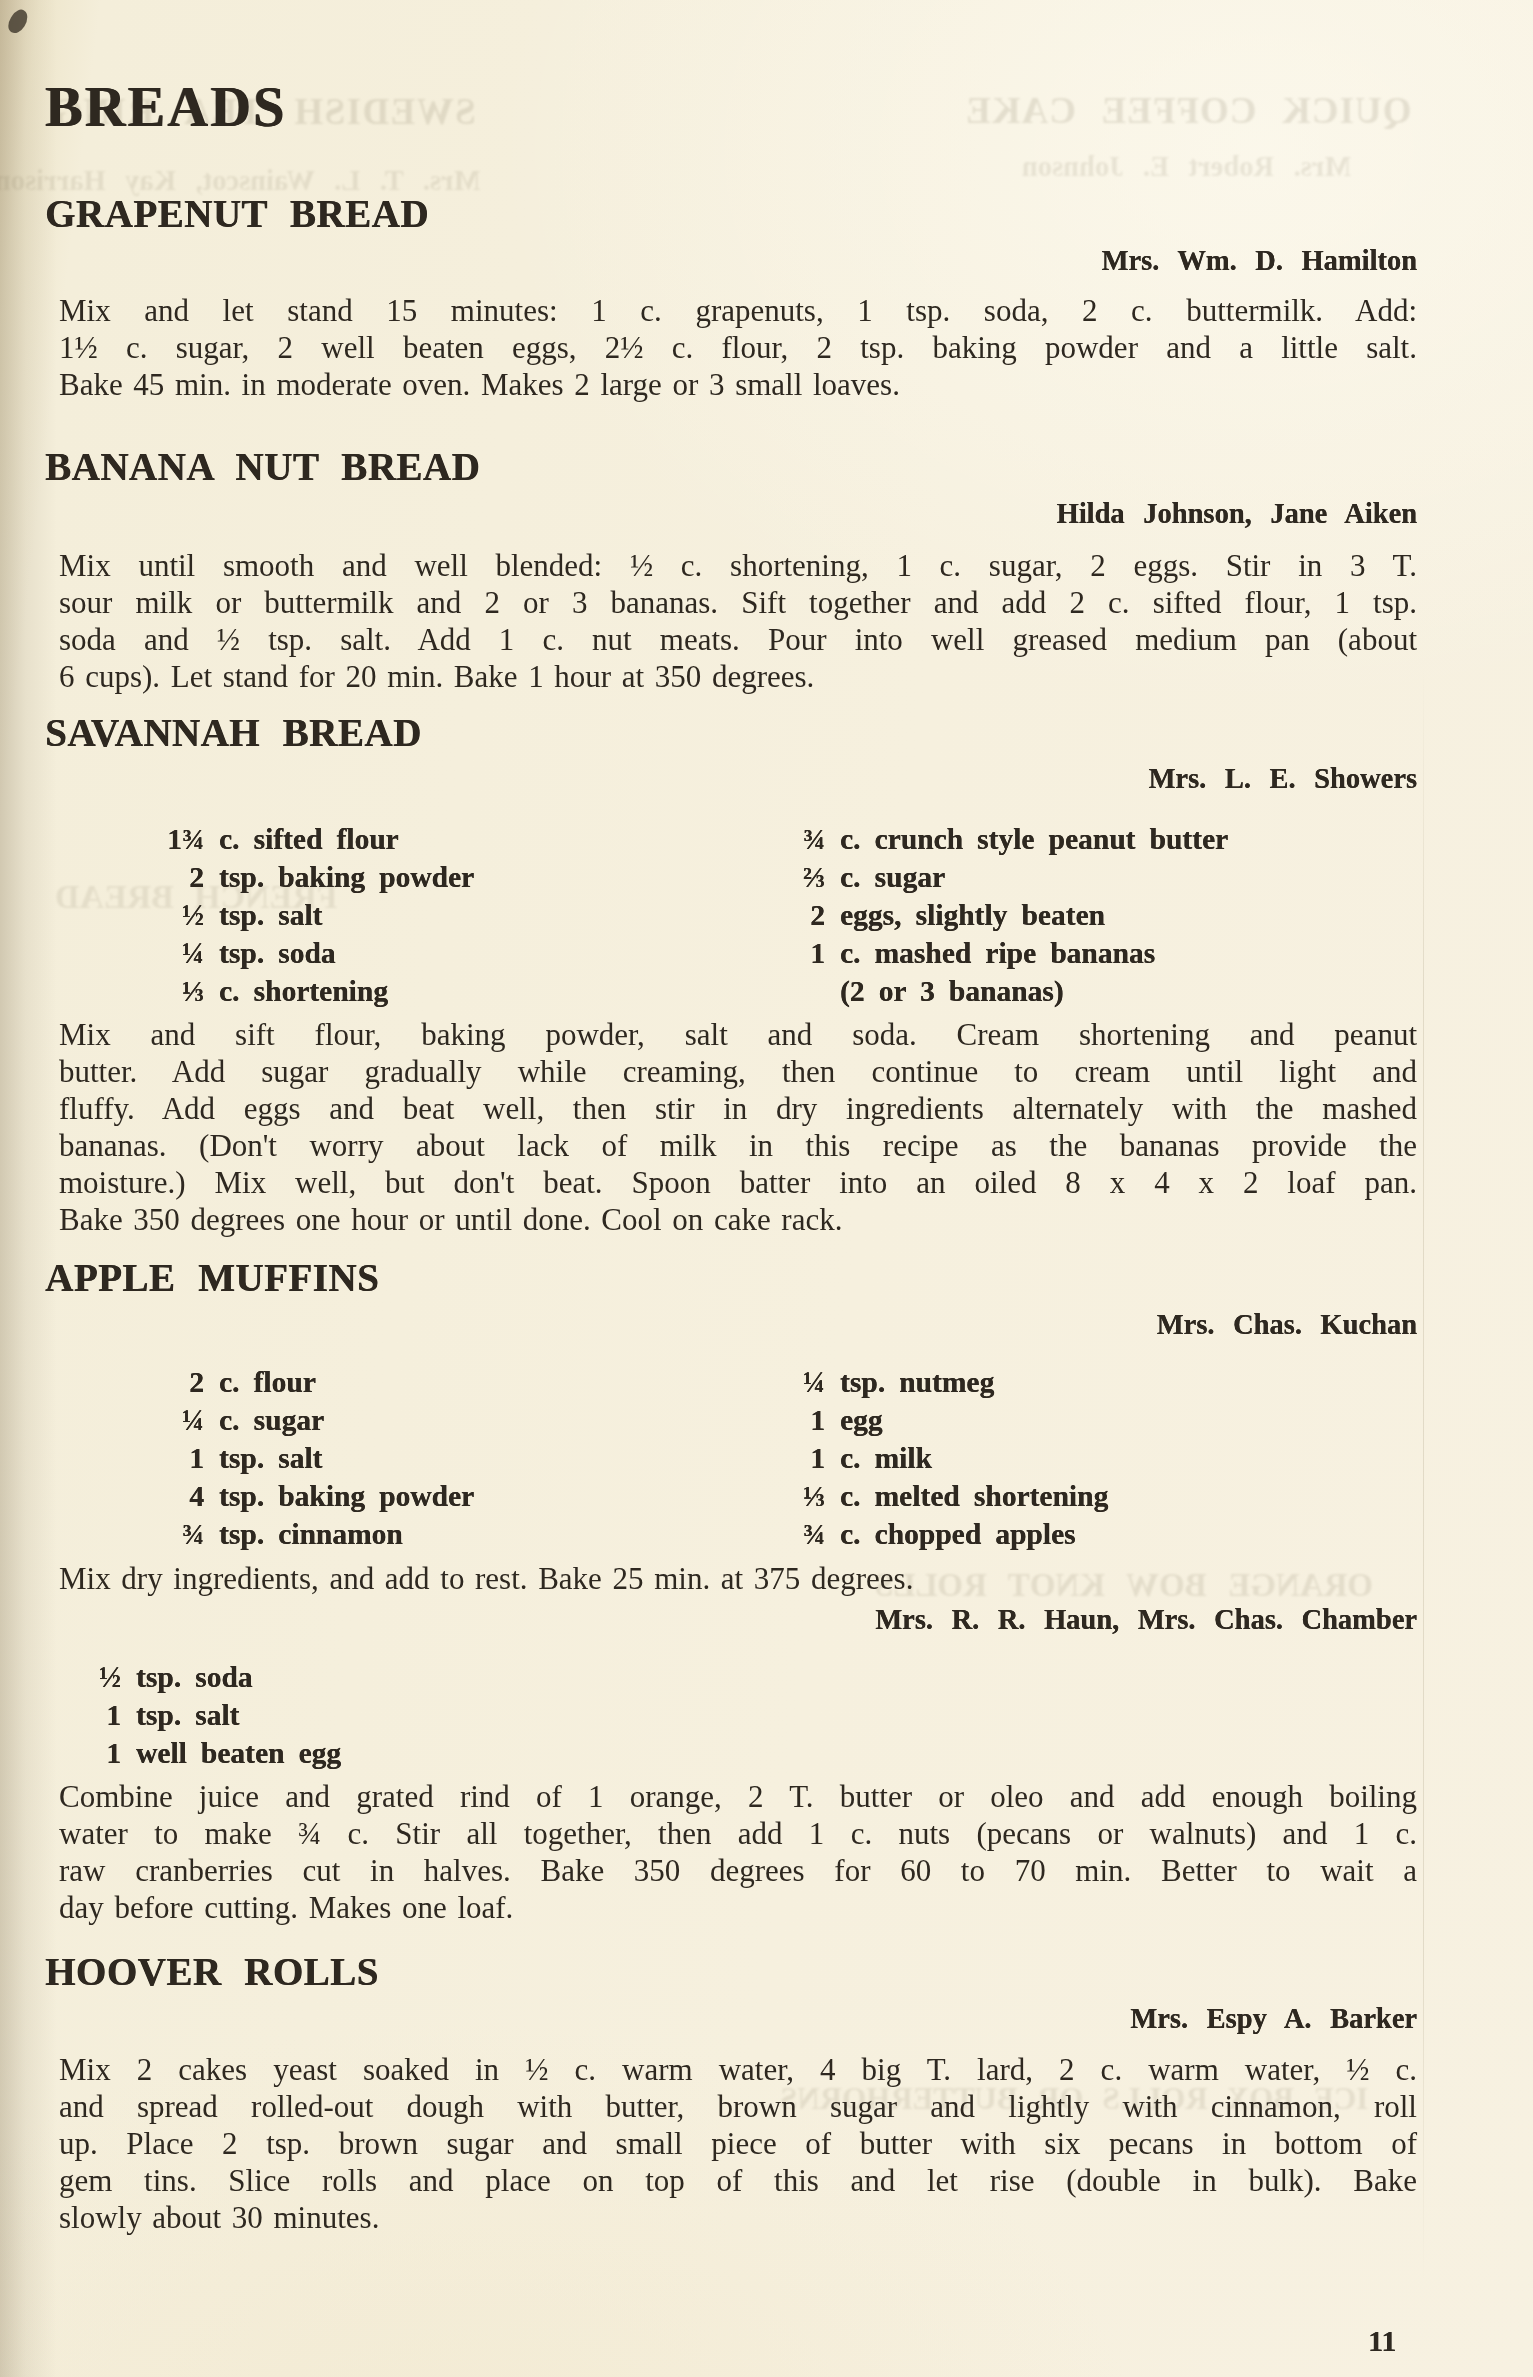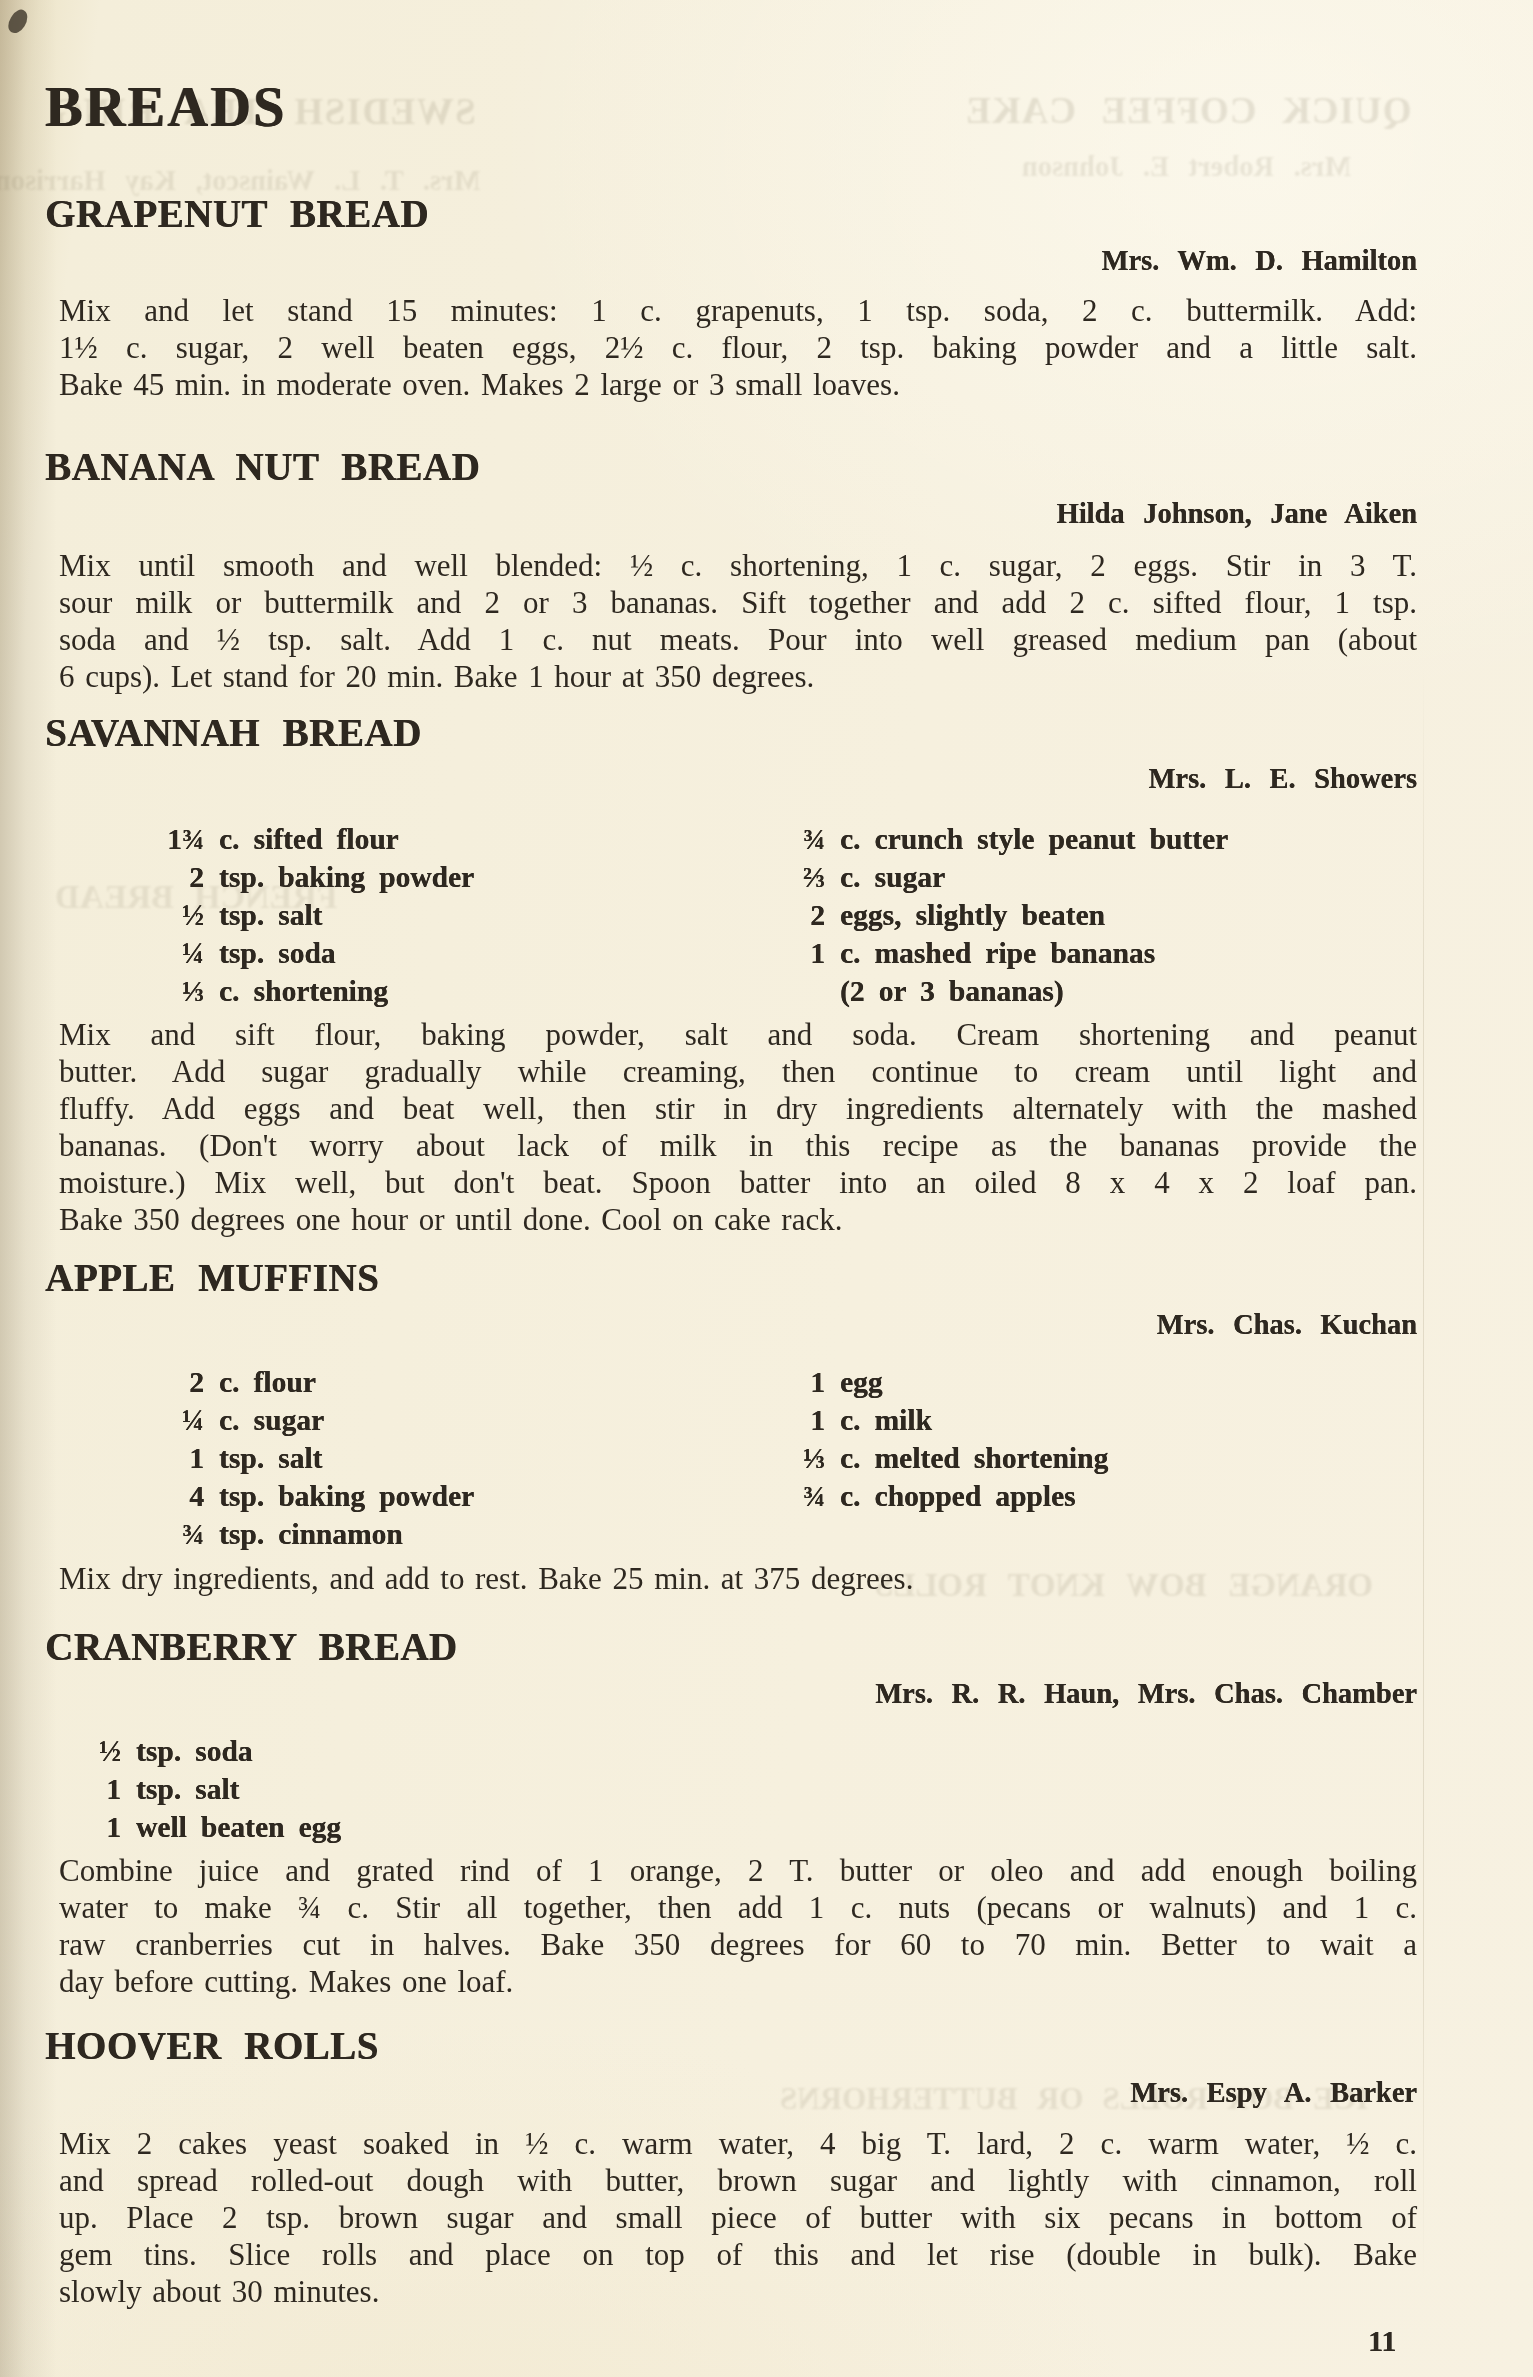--- a/index.html
+++ b/index.html
@@ -244,33 +244,33 @@
     <div class="attribution at-4">Mrs. Chas. Kuchan</div>
     <div class="ingredients in-4">
       <div class="ing-col left">
           <div class="ing-row"><span class="qty">2</span><span class="desc">c. flour</span></div>
           <div class="ing-row"><span class="qty">¼</span><span class="desc">c. sugar</span></div>
           <div class="ing-row"><span class="qty">1</span><span class="desc">tsp. salt</span></div>
           <div class="ing-row"><span class="qty">4</span><span class="desc">tsp. baking powder</span></div>
           <div class="ing-row"><span class="qty">¾</span><span class="desc">tsp. cinnamon</span></div>
         </div>
       <div class="ing-col right">
+          <div class="ing-row"><span class="qty">¼</span><span class="desc">tsp. nutmeg</span></div>
           <div class="ing-row"><span class="qty">1</span><span class="desc">egg</span></div>
           <div class="ing-row"><span class="qty">1</span><span class="desc">c. milk</span></div>
           <div class="ing-row"><span class="qty">⅓</span><span class="desc">c. melted shortening</span></div>
           <div class="ing-row"><span class="qty">¾</span><span class="desc">c. chopped apples</span></div>
         </div>
     </div>
     <div class="paragraph pg-4">
         <div class="pline last">Mix dry ingredients, and add to rest. Bake 25 min. at 375 degrees.</div>
       </div>
   </section>
 
   <section>
-    <h2 class="recipe-heading h2-5">CRANBERRY BREAD</h2>
     <div class="attribution at-5">Mrs. R. R. Haun, Mrs. Chas. Chamber</div>
     <div class="ingredients in-5">
       <div class="ing-col right">
           <div class="ing-row"><span class="qty">½</span><span class="desc">tsp. soda</span></div>
           <div class="ing-row"><span class="qty">1</span><span class="desc">tsp. salt</span></div>
           <div class="ing-row"><span class="qty">1</span><span class="desc">well beaten egg</span></div>
         </div>
     </div>
     <div class="paragraph pg-5">
         <div class="pline">Combine juice and grated rind of 1 orange, 2 T. butter or oleo and add enough boiling</div>

